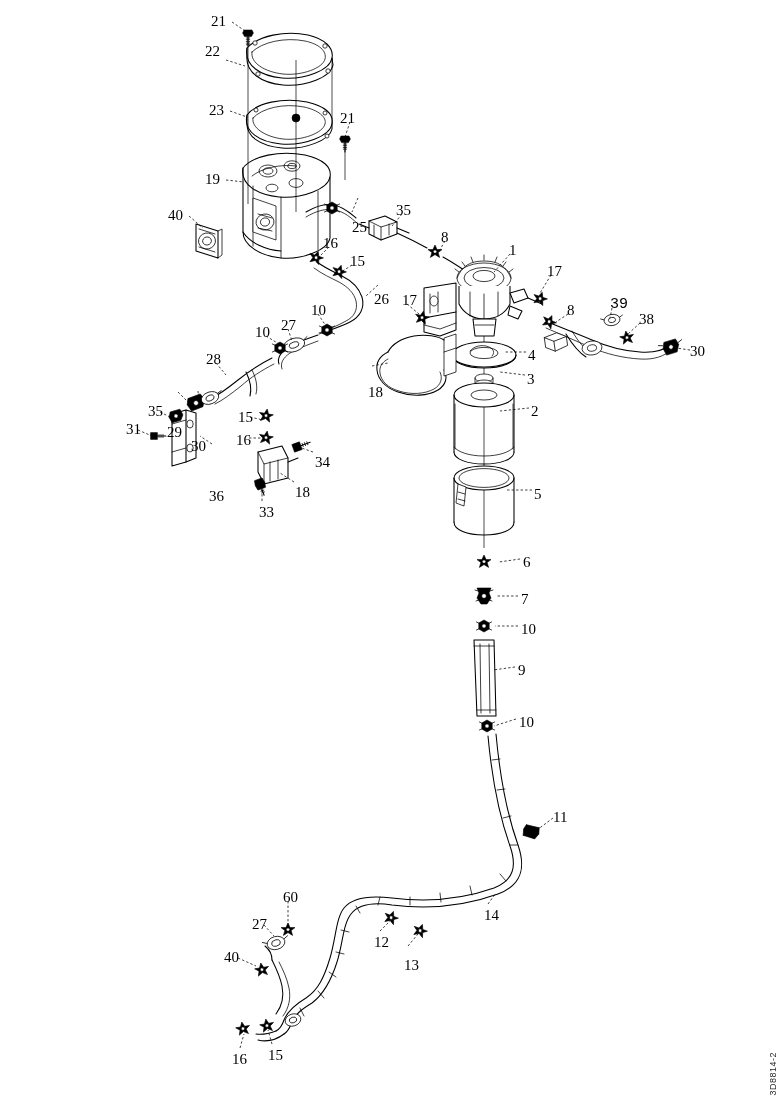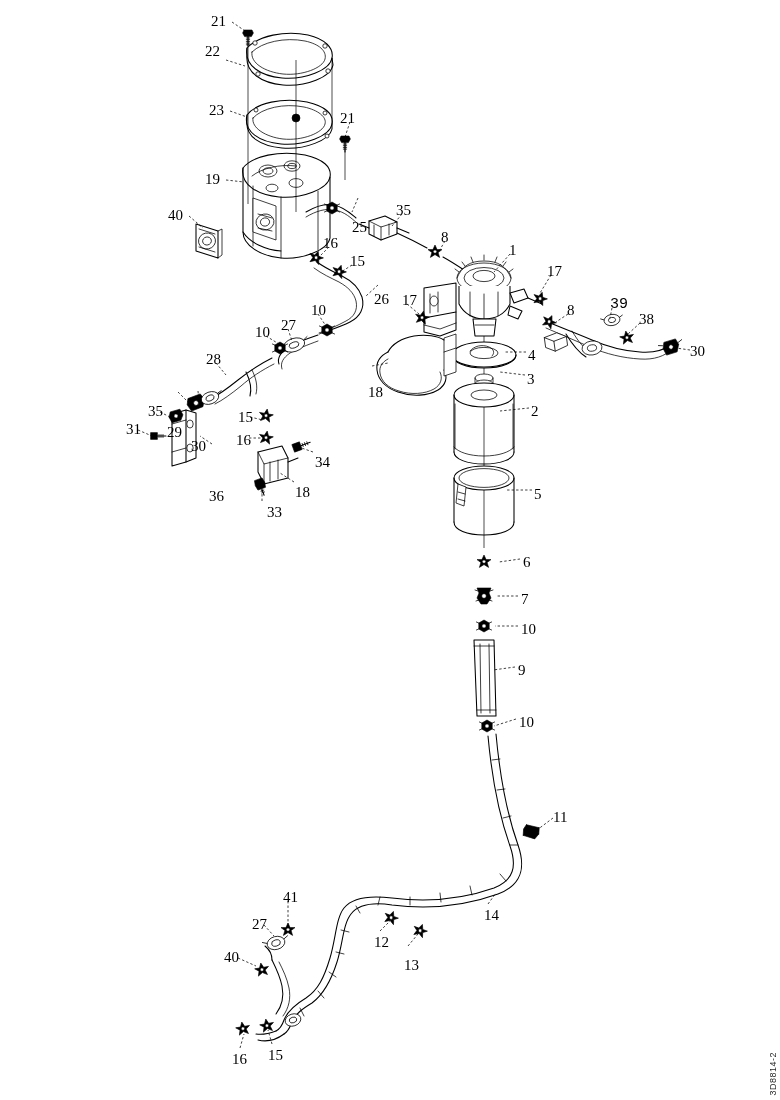--- a/index.html
+++ b/index.html
@@ -528,32 +528,32 @@
       <div class="callout" style="left: 206px; top: 352px;">28</div>
       <div class="callout" style="left: 167px; top: 381px; margin-top: 44px;">29</div>
       <div class="callout" style="left: 191px; top: 395px; margin-top: 44px;">30</div>
       <div class="callout" style="left: 148px; top: 404px;">35</div>
       <div class="callout" style="left: 126px; top: 422px;">31</div>
       <div class="callout" style="left: 209px; top: 446px; margin-top: 43px;">36</div>
       <div class="callout" style="left: 238px; top: 410px;">15</div>
       <div class="callout" style="left: 236px; top: 433px;">16</div>
       <div class="callout" style="left: 315px; top: 455px;">34</div>
       <div class="callout" style="left: 295px; top: 485px;">18</div>
-      <div class="callout" style="left: 267px; top: 505px;">33</div>
+      <div class="callout" style="left: 259px; top: 505px;">33</div>
       <div class="callout" style="left: 368px; top: 363px; margin-top: 22px;">18</div>
       <div class="callout" style="left: 523px; top: 555px;">6</div>
       <div class="callout" style="left: 521px; top: 592px;">7</div>
       <div class="callout" style="left: 521px; top: 622px;">10</div>
       <div class="callout" style="left: 518px; top: 663px;">9</div>
       <div class="callout" style="left: 519px; top: 715px;">10</div>
       <div class="callout" style="left: 553px; top: 810px;">11</div>
       <div class="callout" style="left: 484px; top: 908px;">14</div>
       <div class="callout" style="left: 374px; top: 935px;">12</div>
       <div class="callout" style="left: 404px; top: 950px; margin-top: 8px;">13</div>
-      <div class="callout" style="left: 283px; top: 890px;">41</div>
+      <div class="callout" style="left: 283px; top: 890px;">60</div>
       <div class="callout" style="left: 252px; top: 917px;">27</div>
       <div class="callout" style="left: 224px; top: 950px;">40</div>
       <div class="callout" style="left: 232px; top: 1052px;">16</div>
       <div class="callout" style="left: 268px; top: 1048px;">15</div>
     </div>
 
   <div class="watermark">3D8814-2</div>
 </div>
 
 </body></html>

